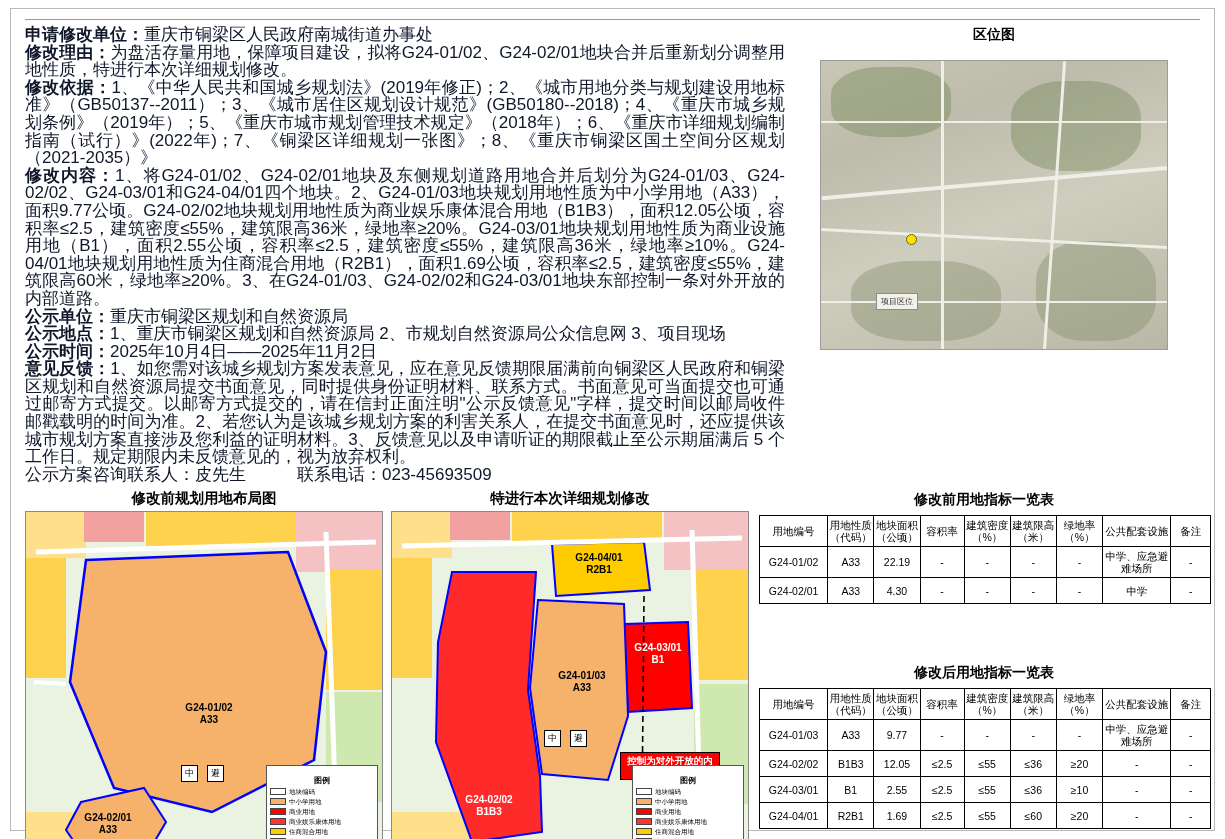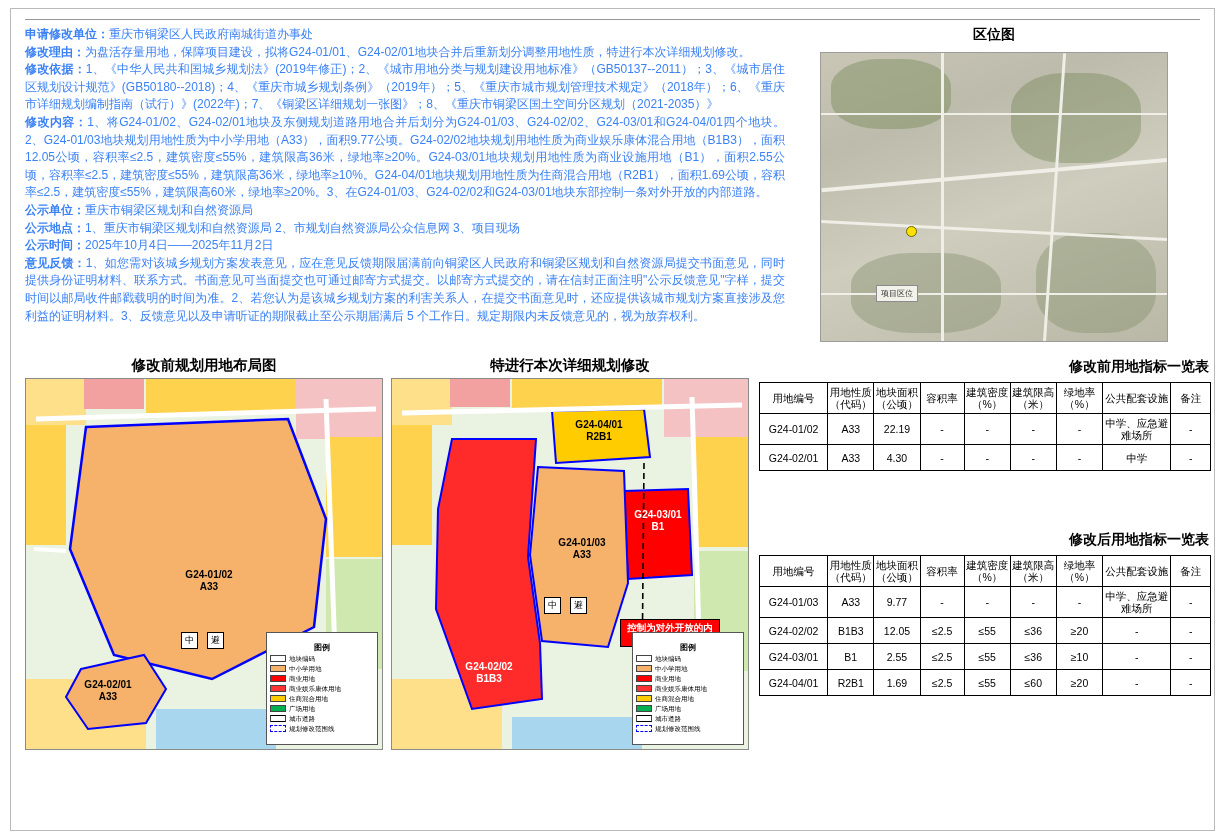--- a/index.html
+++ b/index.html
@@ -33,40 +33,40 @@
   .hr {
     border-bottom: 1px solid #9a9a9a;
     margin: 0 0 6px 0;
   }
   .columns {
     display: flex;
     gap: 10px;
   }
   .textcol {
     width: 760px;
-    font-size: 12px;
+    font-size: 17px;
     line-height: 17.6px;
-    color: #3b82f6;
+    color: #0f172a;
     text-align: justify;
   }
   .textcol p { margin: 0 0 0 0; }
   .lbl { font-weight: bold; }
   .rightcol {
     width: 398px;
   }
   .locmap-title {
     text-align: center;
     font-weight: bold;
     font-size: 14px;
     margin-bottom: 4px;
   }
   .locmap {
     position: relative;
     width: 348px; height: 290px;
-    margin: 8px auto;
+    margin: 16px auto;
     border: 1px solid #9c9c9c;
     background: linear-gradient(160deg,#c9c6b6 0%, #bdbbab 25%, #cfcdbd 55%, #b9b8a7 100%);
     overflow: hidden;
   }
   .locmap .road {
     position: absolute;
     background: #efeee7;
   }
   .locmap .greenpatch {
     position: absolute;
@@ -137,21 +137,21 @@
   .legend .sw {
     width: 16px; height: 7px;
     border: .5px solid #444;
     flex: none;
   }
   .tablecol {
     width: 452px;
     padding-left: 2px;
   }
   .tbl-title {
-    text-align: right;
+    text-align: center;
     font-weight: bold;
     font-size: 14px;
     margin: 2px 0 6px 0;
   }
   table.idx {
     border-collapse: collapse;
     width: 452px;
     font-size: 10.5px;
   }
   table.idx th, table.idx td {
@@ -195,27 +195,28 @@
 
 <div id="page">
   <div class="sheet">
 
     <div class="hr"></div>
 
     <div class="columns">
 
       <div class="textcol">
         <p><span class="lbl">申请修改单位：</span><span>重庆市铜梁区人民政府南城街道办事处</span></p>
-        <p><span class="lbl">修改理由：</span><span>为盘活存量用地，保障项目建设，拟将G24-01/01、G24-02/01地块合并后重新划分调整用地性质，特进行本次详细规划修改。</span></p>
+        <p><span class="lbl">修改理由：</span><span>为盘活存量用地，保障项目建设，拟将G24-01/02、G24-02/01地块合并后重新划分调整用地性质，特进行本次详细规划修改。</span></p>
         <p><span class="lbl">修改依据：</span><span>1、《中华人民共和国城乡规划法》(2019年修正)；2、《城市用地分类与规划建设用地标准》（GB50137--2011）；3、《城市居住区规划设计规范》(GB50180--2018)；4、《重庆市城乡规划条例》（2019年）；5、《重庆市城市规划管理技术规定》（2018年）；6、《重庆市详细规划编制指南（试行）》(2022年)；7、《铜梁区详细规划一张图》；8、《重庆市铜梁区国土空间分区规划（2021-2035）》</span></p>
         <p><span class="lbl">修改内容：</span><span>1、将G24-01/02、G24-02/01地块及东侧规划道路用地合并后划分为G24-01/03、G24-02/02、G24-03/01和G24-04/01四个地块。2、G24-01/03地块规划用地性质为中小学用地（A33），面积9.77公顷。G24-02/02地块规划用地性质为商业娱乐康体混合用地（B1B3），面积12.05公顷，容积率≤2.5，建筑密度≤55%，建筑限高36米，绿地率≥20%。G24-03/01地块规划用地性质为商业设施用地（B1），面积2.55公顷，容积率≤2.5，建筑密度≤55%，建筑限高36米，绿地率≥10%。G24-04/01地块规划用地性质为住商混合用地（R2B1），面积1.69公顷，容积率≤2.5，建筑密度≤55%，建筑限高60米，绿地率≥20%。3、在G24-01/03、G24-02/02和G24-03/01地块东部控制一条对外开放的内部道路。</span></p>
         <p><span class="lbl">公示单位：</span><span>重庆市铜梁区规划和自然资源局</span></p>
         <p><span class="lbl">公示地点：</span><span>1、重庆市铜梁区规划和自然资源局  2、市规划自然资源局公众信息网  3、项目现场</span></p>
         <p><span class="lbl">公示时间：</span><span>2025年10月4日——2025年11月2日</span></p>
         <p><span class="lbl">意见反馈：</span><span>1、如您需对该城乡规划方案发表意见，应在意见反馈期限届满前向铜梁区人民政府和铜梁区规划和自然资源局提交书面意见，同时提供身份证明材料、联系方式。书面意见可当面提交也可通过邮寄方式提交。以邮寄方式提交的，请在信封正面注明"公示反馈意见"字样，提交时间以邮局收件邮戳载明的时间为准。2、若您认为是该城乡规划方案的利害关系人，在提交书面意见时，还应提供该城市规划方案直接涉及您利益的证明材料。3、反馈意见以及申请听证的期限截止至公示期届满后 5 个工作日。规定期限内未反馈意见的，视为放弃权利。</span></p>
+        <p><span>公示方案咨询联系人：皮先生　　　联系电话：023-45693509</span></p>
       </div>
 
       <div class="rightcol">
         <div class="locmap-title">区位图</div>
         <div class="locmap">
           <div class="greenpatch" style="left:10px; top:6px; width:120px; height:70px;"></div>
           <div class="greenpatch" style="left:190px; top:20px; width:130px; height:90px; background:rgba(110,130,80,.38);"></div>
           <div class="greenpatch" style="left:30px; top:200px; width:150px; height:80px; background:rgba(130,140,105,.40);"></div>
           <div class="greenpatch" style="left:215px; top:180px; width:120px; height:100px; background:rgba(120,135,95,.35);"></div>
           <div class="road" style="left:0; top:120px; width:348px; height:4px; transform:rotate(-5deg);"></div>

